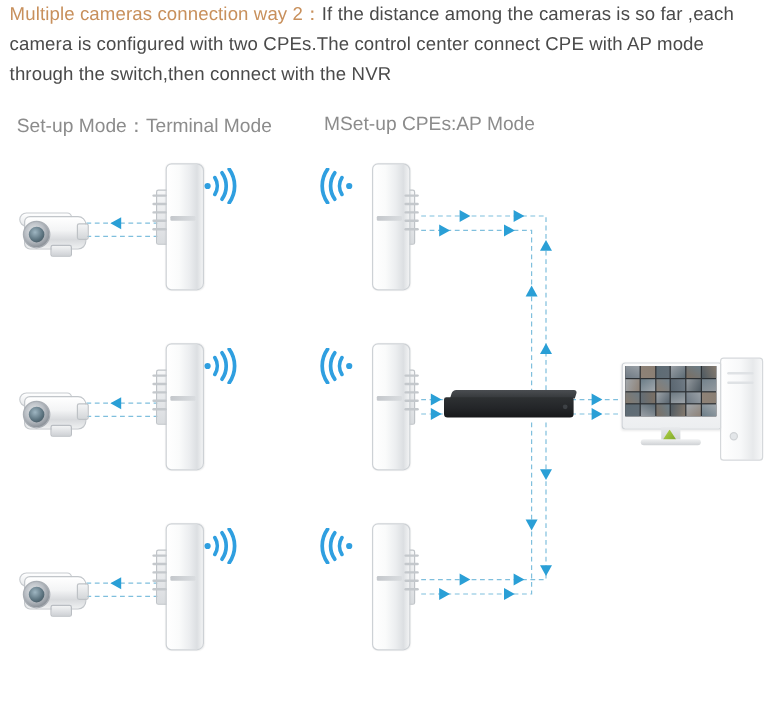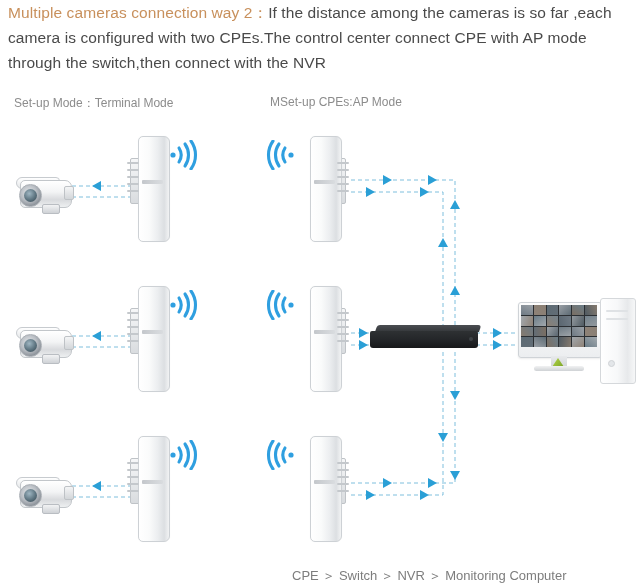--- a/index.html
+++ b/index.html
@@ -10,21 +10,21 @@
   }
   #stage{position:relative;width:640px;height:548px;border-radius:24px;}
 
   
   .header{position:absolute;left:8px;top:0px;width:628px;}
   .hdr-line{font-size:15.5px;line-height:25px;color:#4a4a4a;letter-spacing:.1px;}
   .hl-title{color:#c8905c;}
   .hl-colon{color:#c8905c;}
 
   
-  .sec-label{position:absolute;font-size:12px;color:#8c8c8c;white-space:nowrap;}
+  .sec-label{position:absolute;font-size:16px;color:#8c8c8c;white-space:nowrap;}
   #label-left{left:14px;top:95px;}
   #label-right{left:270px;top:95px;}
 
   
   .cap{position:absolute;font-size:13px;color:#7d7d7d;white-space:nowrap;}
   #cap-left{left:70px;top:590px;}
   #cap-right{left:292px;top:567px;}
 
   
   .dev{position:absolute;}
@@ -425,15 +425,14 @@
   </div>
 
   <div class="dev tower" style="left:600px;top:298px;">
     <div class="case"></div>
     <div class="slot" style="top:12px;"></div>
     <div class="slot" style="top:20px;"></div>
     <div class="pwr"></div>
   </div>
 
   <div class="cap" id="cap-left">Camera ＞ CPE</div>
-  <div class="cap" id="cap-right">CPE ＞ Switch ＞ NVR ＞ Monitoring Computer</div>
 
 </div>
 
 </body></html>

